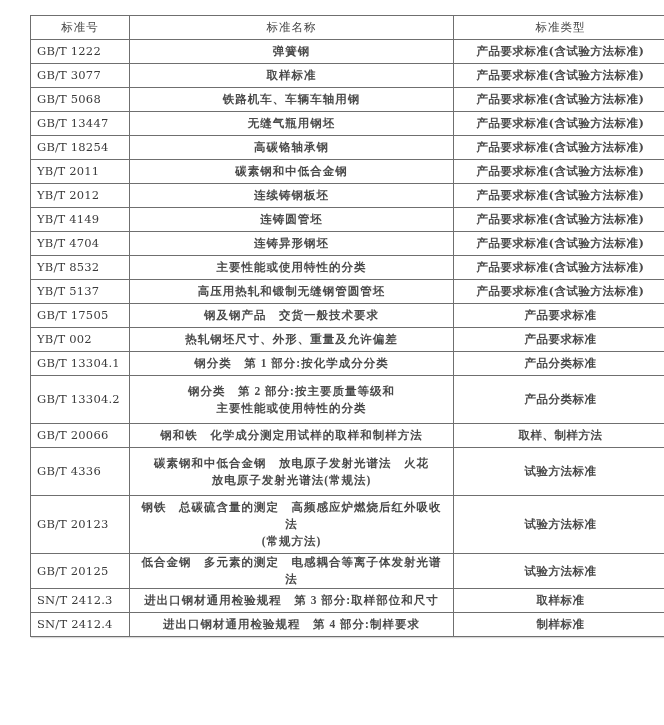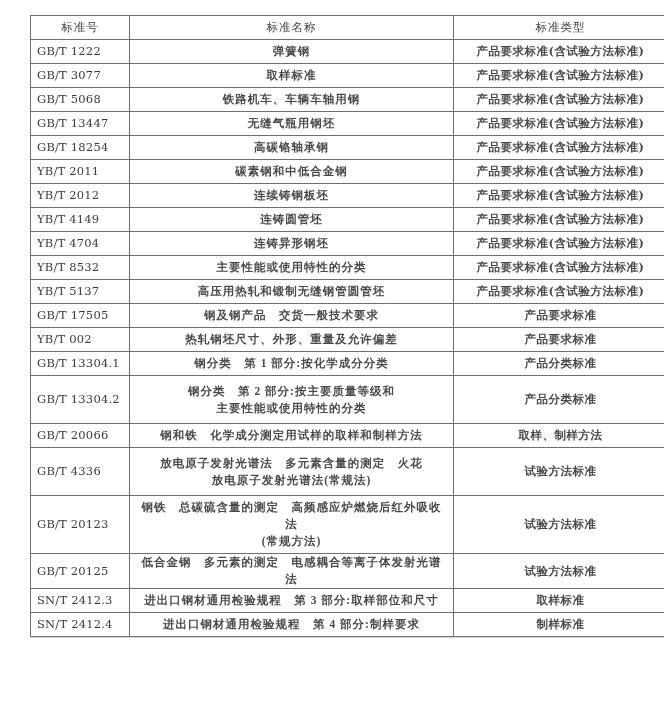--- a/index.html
+++ b/index.html
@@ -193,21 +193,21 @@
       <tr>
         <td class="code">GB/T 20066</td>
         <td class="name">
           <span class="line">钢和铁　化学成分测定用试样的取样和制样方法</span>
         </td>
         <td class="type">取样、制样方法</td>
       </tr>
       <tr class="tall">
         <td class="code">GB/T 4336</td>
         <td class="name">
-          <span class="line">放电原子发射光谱法　多元素含量的测定　火花</span>
+          <span class="line">碳素钢和中低合金钢　放电原子发射光谱法　火花</span>
           <span class="line">放电原子发射光谱法(常规法)</span>
         </td>
         <td class="type">试验方法标准</td>
       </tr>
       <tr class="taller">
         <td class="code">GB/T 20123</td>
         <td class="name">
           <span class="line">钢铁　总碳硫含量的测定　高频感应炉燃烧后红外吸收法</span>
           <span class="line">(常规方法)</span>
         </td>

